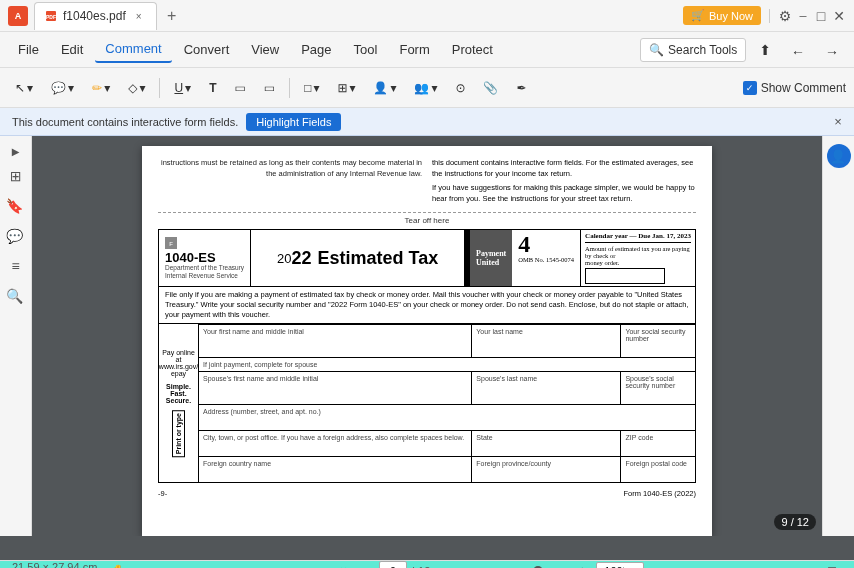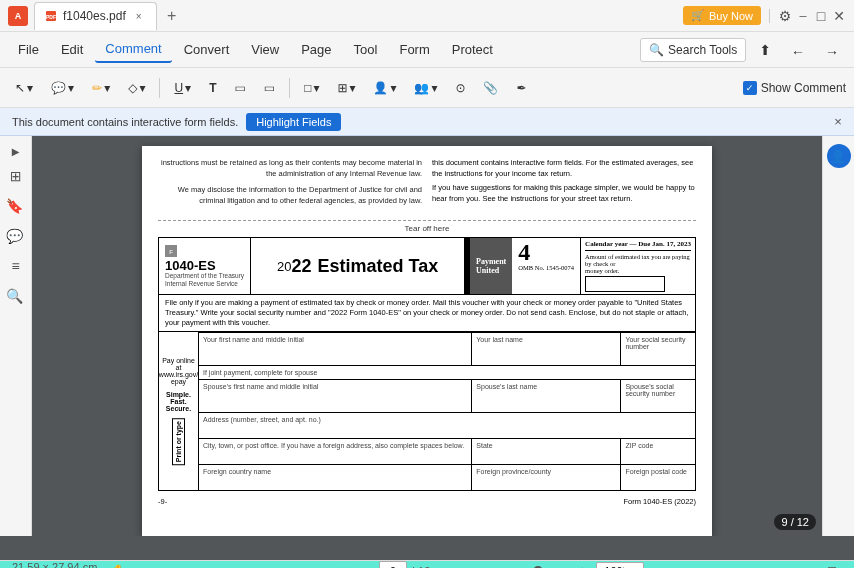--- a/index.html
+++ b/index.html
@@ -601,22 +601,20 @@
     <div class="sidebar-icon">🔍</div>
   </div>
 
   <div class="pdf-area">
     <div class="pdf-page">
 
       <div style="display:flex;gap:10px;margin-bottom:6px;">
         <div style="flex:1;text-align:right;">
           <div class="pdf-text-block">instructions must be retained as long as their contents may become
 material in the administration of any Internal Revenue law.</div>
-          <div class="pdf-text-block">We may disclose the information to the Department of Justice for civil
-and criminal litigation and to other federal agencies, as provided by law.</div>
         </div>
         <div style="flex:1;font-size:7.5px;line-height:1.4;">
           <div style="margin-bottom:4px;">this document contains interactive form fields. For the estimated averages, see the instructions for your income tax return.</div>
           <div>If you have suggestions for making this package simpler, we would be
 happy to hear from you. See the instructions for your street tax return.</div>
         </div>
       </div>
 
       <div class="tear-off-line">
         <span>Tear off here</span>

